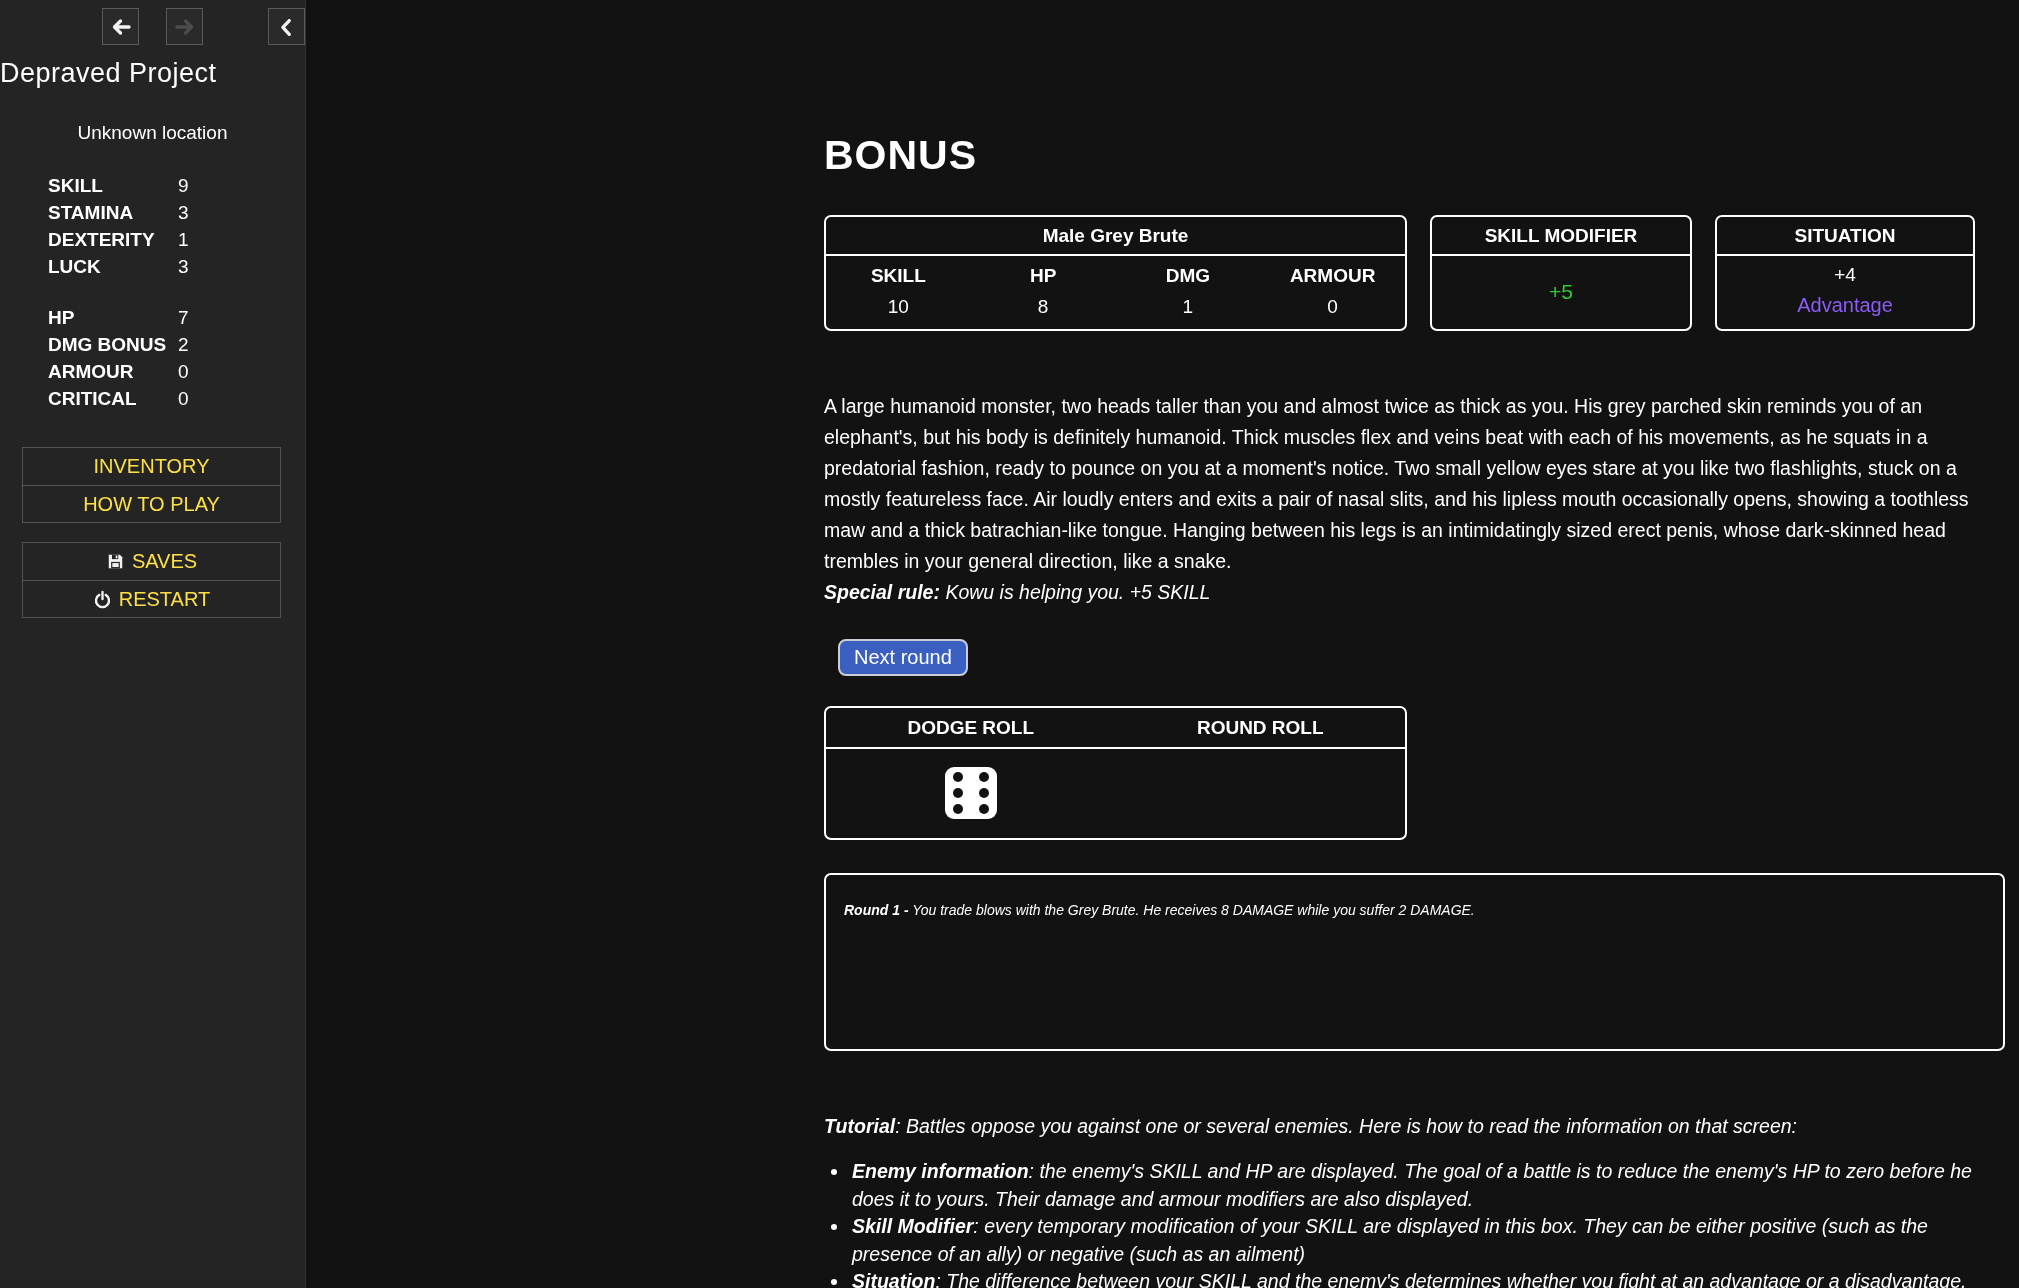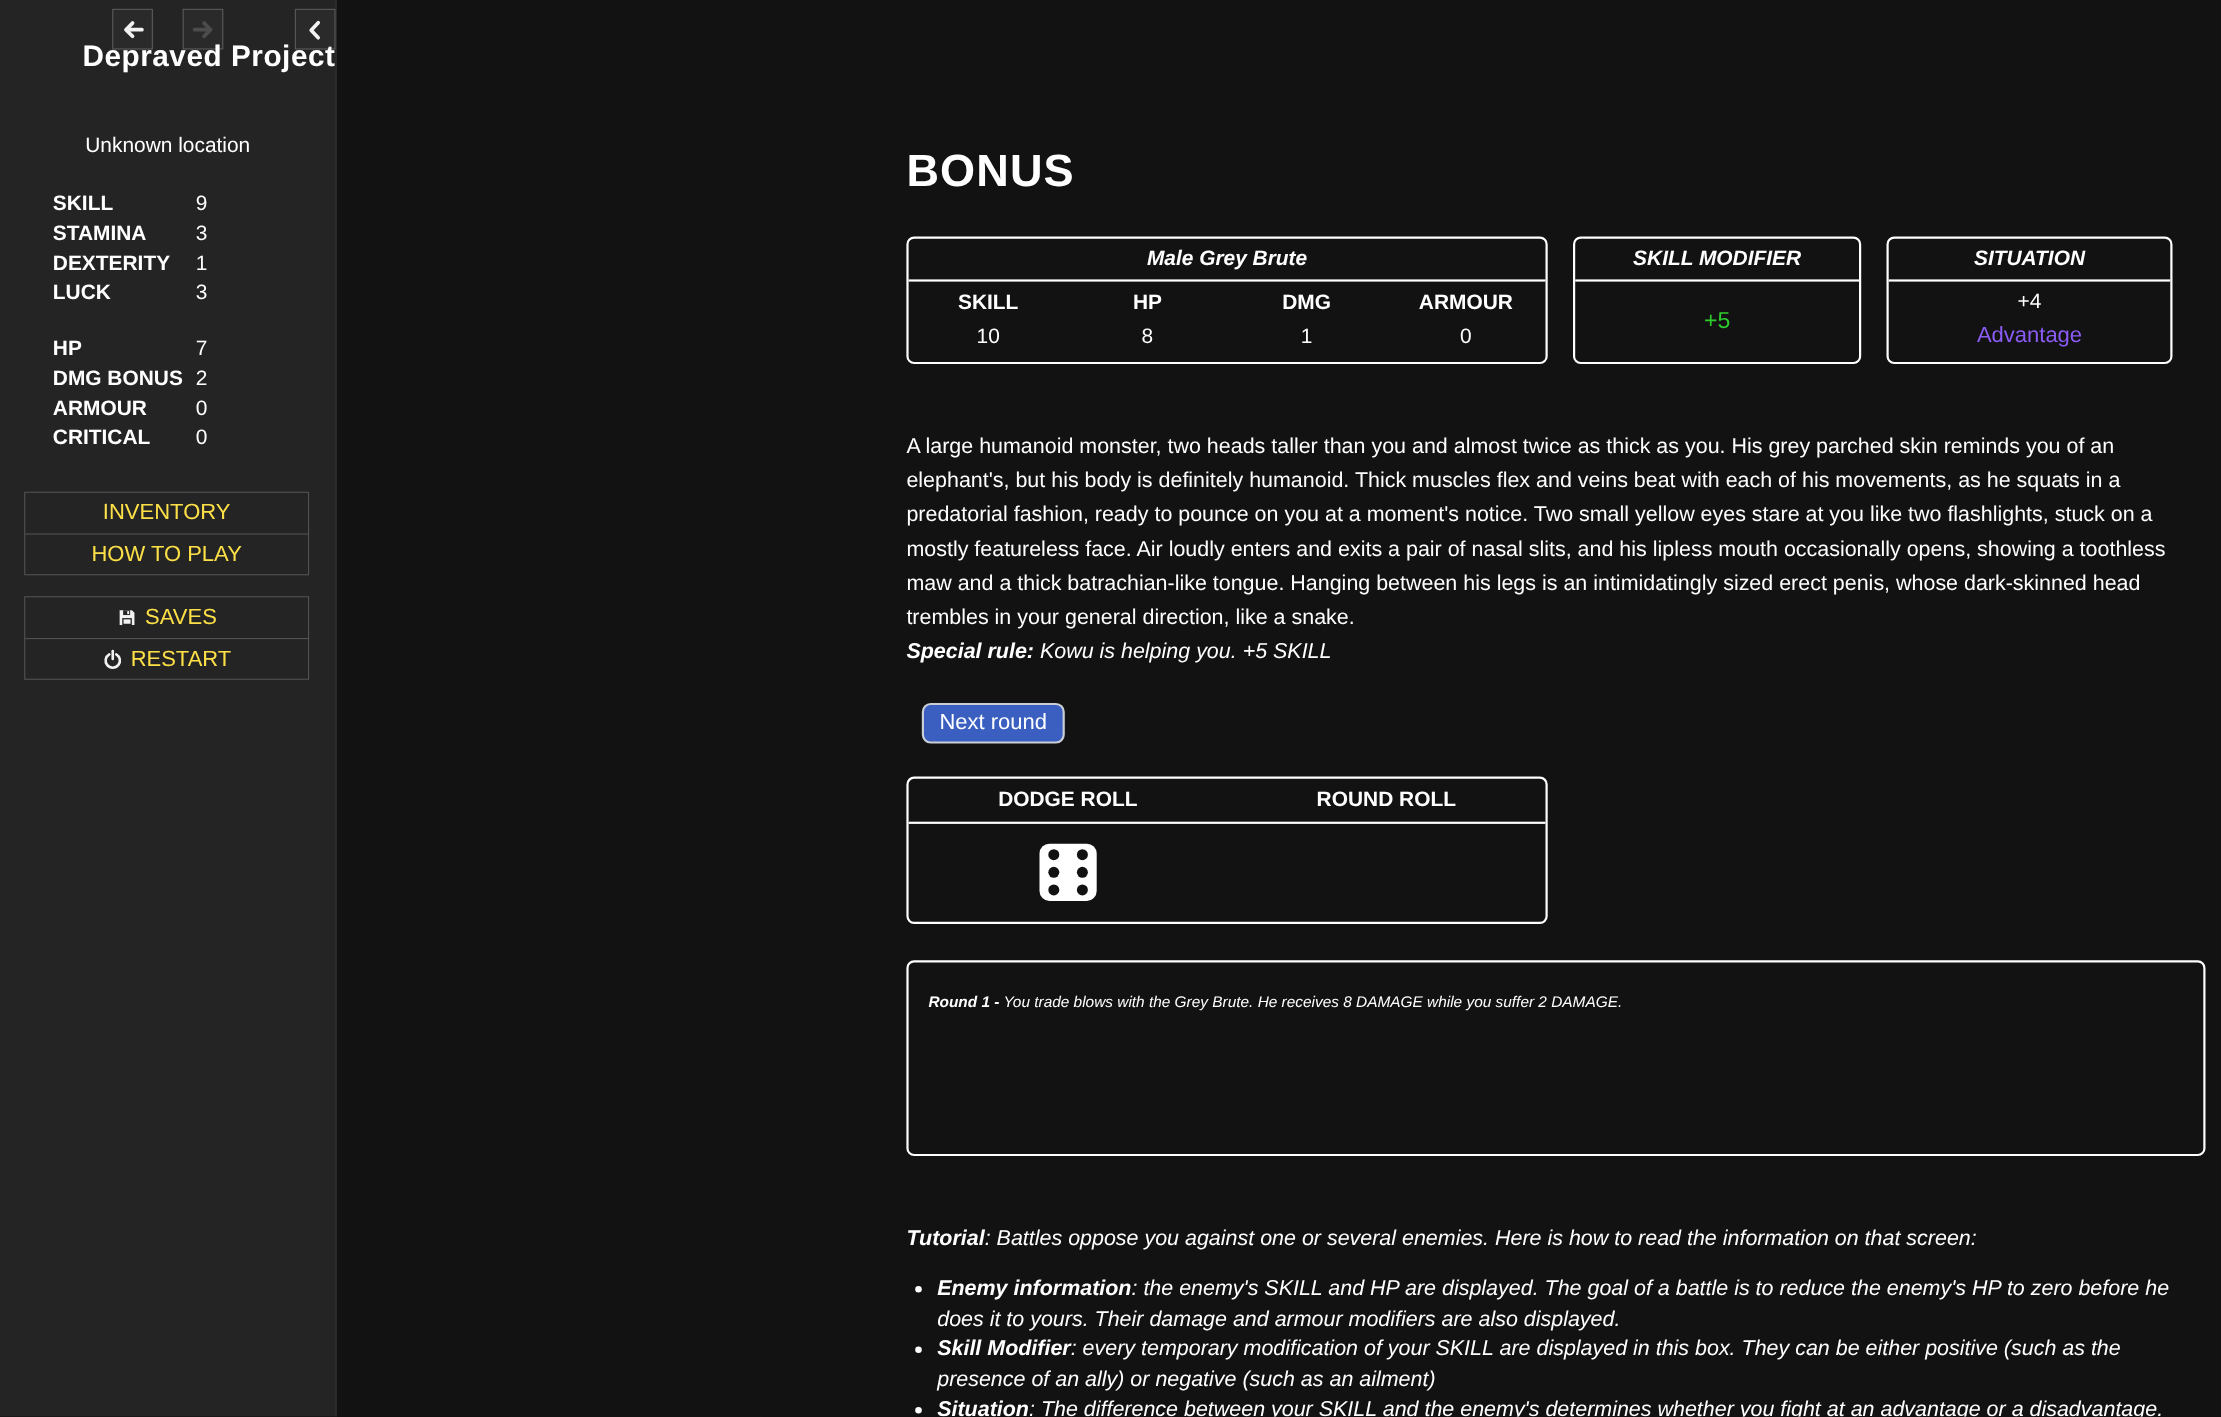--- a/index.html
+++ b/index.html
@@ -7,21 +7,21 @@
   body { font-family:"Liberation Sans", sans-serif; color:#fff; }
   .screen { position:relative; width:2019px; height:1288px; overflow:hidden; background:#121212; }
 
   
   .sidebar { position:absolute; left:0; top:0; width:306px; height:1288px; background:#242424; border-right:1px solid #323232; }
   .nav-btn { position:absolute; top:8px; width:37px; height:37px; background:#2a2a2a; border:1px solid #5a5a5a;
              display:flex; align-items:center; justify-content:center; cursor:pointer; padding:0; }
   .nav-btn.back { left:102px; }
   .nav-btn.fwd  { left:166px; }
   .nav-btn.collapse { left:268px; }
-  .sidebar-title { position:absolute; top:36px; width:100%; text-align:right; font-size:27px; font-weight:bold; letter-spacing:.5px; }
+  .sidebar-title { position:absolute; top:58px; width:100%; text-align:left; font-size:27px; font-weight:normal; letter-spacing:.5px; }
   .sidebar-location { position:absolute; top:122px; width:100%; text-align:center; font-size:19px; }
   .stats { position:absolute; left:48px; width:230px; }
   .stats.block1 { top:172px; }
   .stats.block2 { top:304px; }
   .stat-row { display:flex; height:27px; align-items:center; font-size:19px; }
   .stat-row .lbl { width:130px; font-weight:bold; }
   .stat-row .val { }
   .btn-group { position:absolute; left:22px; width:259px; border:1px solid #525252; }
   .btn-group.g1 { top:447px; }
   .btn-group.g2 { top:542px; }
@@ -29,21 +29,21 @@
               font-size:20px; color:#fde047; background:transparent; cursor:pointer; }
   .side-btn + .side-btn { border-top:1px solid #525252; }
 
   
   .main { position:absolute; left:824px; top:0; width:1181px; }
   .page-title { position:absolute; top:132px; left:0; font-size:41px; font-weight:bold; letter-spacing:1px; margin:0; }
 
   .cards-row { position:absolute; top:215px; left:0; display:flex; gap:23px; }
   .card { border:2px solid #fff; border-radius:7px; height:116px; background:transparent; }
   .card-header { height:39px; border-bottom:2px solid #fff; display:flex; align-items:center; justify-content:center;
-                 font-weight:bold; font-size:19px;font-style:italic; }
+                 font-weight:bold; font-size:19px; }
   .card.enemy { width:583px; }
   .enemy-cols { display:flex; }
   .enemy-col { flex:1; text-align:center; }
   .enemy-col .col-h { font-weight:bold; font-size:19px; margin-top:9px; }
   .enemy-col .col-v { font-size:19px; margin-top:9px; }
   .card.modifier { width:262px; }
   .mod-value { text-align:center; font-size:21px; margin-top:24px; }
   .card.situation { width:260px; }
   .sit-value { text-align:center; font-size:19px; margin-top:8px; }
   .sit-status { text-align:center; font-size:20px; margin-top:8px; }

